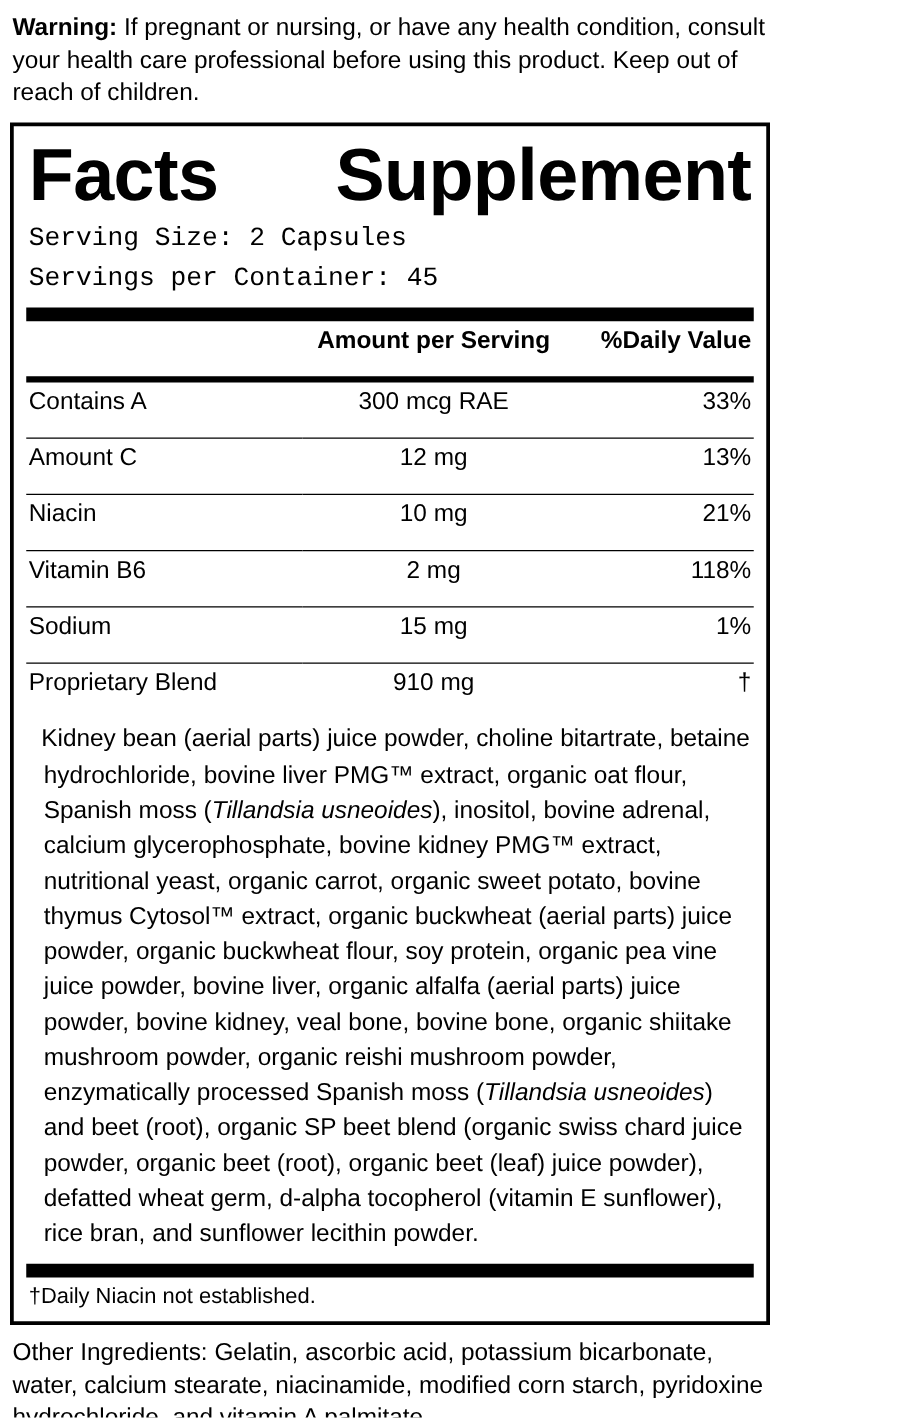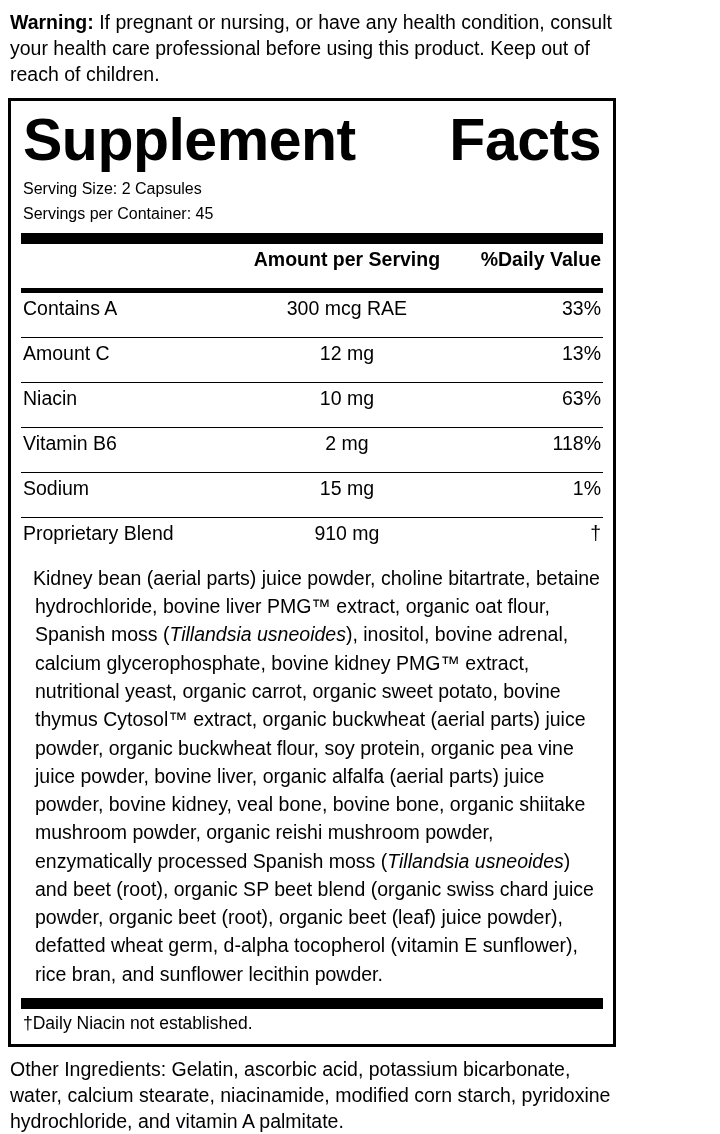--- a/index.html
+++ b/index.html
@@ -39,23 +39,24 @@
   .sf-title {
     font-size: 59px;
     font-weight: bold;
     line-height: 1.0;
     letter-spacing: -0.5px;
     display: flex;
     justify-content: space-between;
     padding: 4px 2px 6px 2px;
   }
   .serving {
-    font-size: 16px;
+    font-size: 21px;
     line-height: 1.35;
     padding: 2px 2px 4px 2px;
+    font-family: Liberation Mono, monospace;
   }
 
   .rule-thick {
     height: 11px;
     background: #000;
     margin: 4px 0 0 0;
   }
   .rule-med {
     height: 5px;
     background: #000;
@@ -118,22 +119,22 @@
 </head>
 <body>
 
 <div class="page">
 
   <p class="warning"><b>Warning:</b><span> If pregnant or nursing, or have any health condition, consult your health care professional before using this product. Keep out of reach of children.</span></p>
 
   <div class="panel">
 
     <div class="sf-title">
+      <span>Facts</span>
       <span>Supplement</span>
-      <span>Facts</span>
     </div>
 
     <div class="serving">Serving Size: 2 Capsules</div>
     <div class="serving" style="padding-top:0">Servings per Container: 45</div>
 
     <div class="rule-thick"></div>
 
     <table class="facts">
       <thead>
         <tr class="hdr">
@@ -154,21 +155,21 @@
           <td class="col-dv">33%</td>
         </tr>
         <tr class="row-line">
           <td class="col-name">Amount C</td>
           <td class="col-amt">12 mg</td>
           <td class="col-dv">13%</td>
         </tr>
         <tr class="row-line">
           <td class="col-name">Niacin</td>
           <td class="col-amt">10 mg</td>
-          <td class="col-dv">63%</td>
+          <td class="col-dv">21%</td>
         </tr>
         <tr class="row-line">
           <td class="col-name">Vitamin B6</td>
           <td class="col-amt">2 mg</td>
           <td class="col-dv">118%</td>
         </tr>
         <tr class="row-line">
           <td class="col-name">Sodium</td>
           <td class="col-amt">15 mg</td>
           <td class="col-dv">1%</td>

